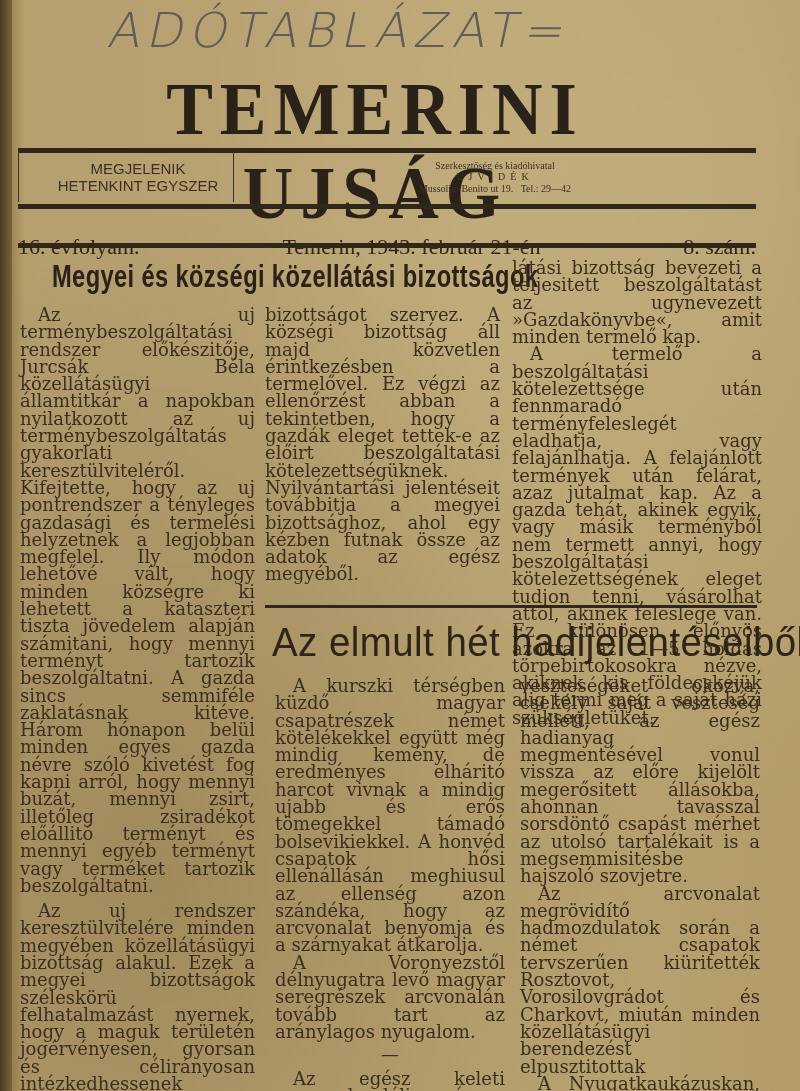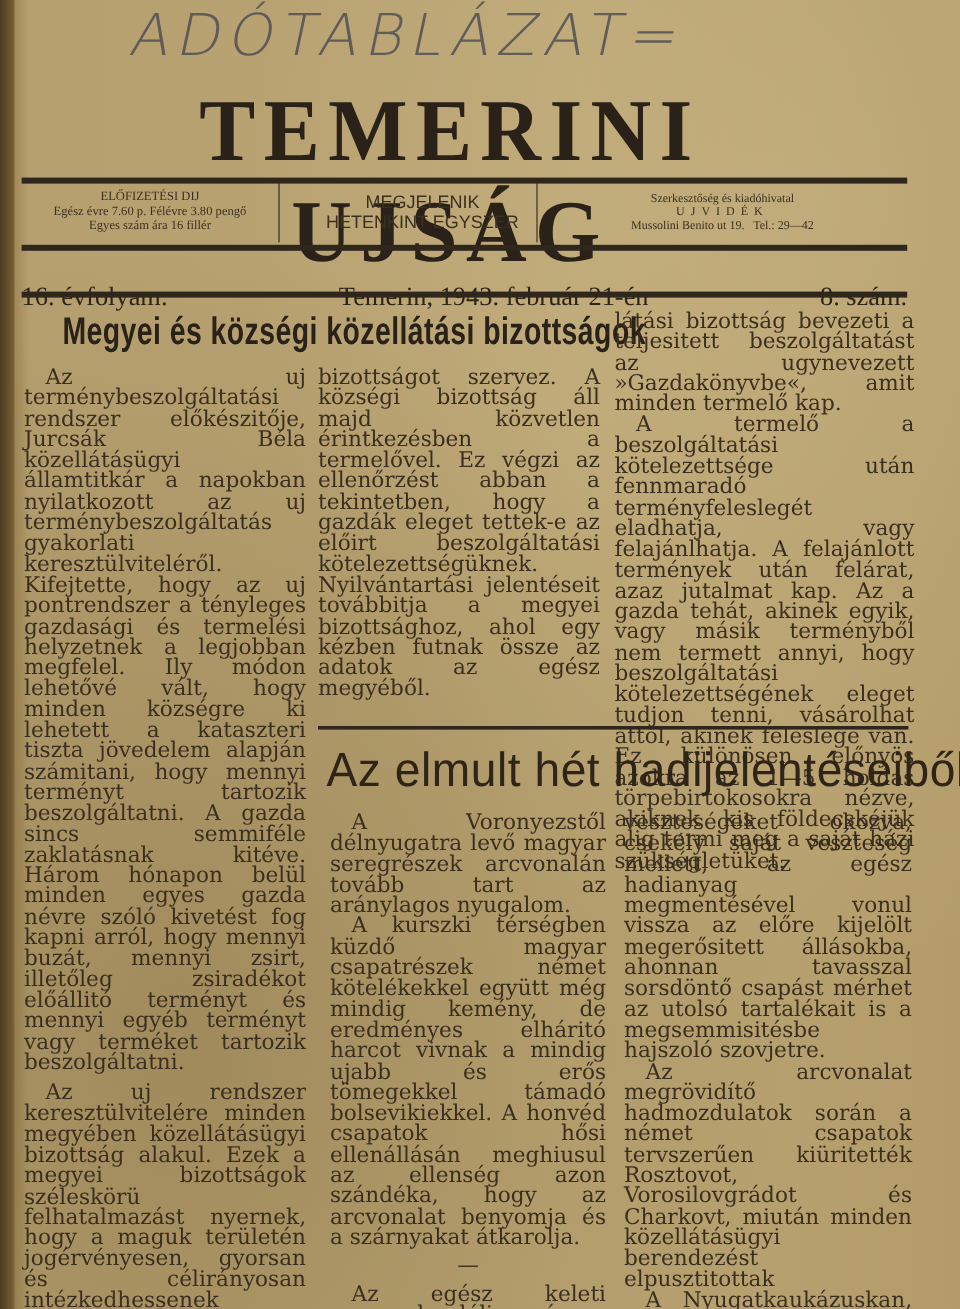--- a/index.html
+++ b/index.html
@@ -66,25 +66,20 @@
 
 <div class="binding"></div>
 
 <div class="handwritten">ADÓTABLÁZAT=</div>
 
 <div class="masthead">TEMERINI UJSÁG</div>
 
 <div class="rule" style="top:148px"></div>
 
 <div class="infobar">
-  <div class="infobox left">
-    <span>ELŐFIZETÉSI DIJ</span>
-    <span>Egész évre 7.60 p. Félévre 3.80 pengő</span>
-    <span>Egyes szám ára 16 fillér</span>
-  </div>
   <div class="infobox mid">
     <span>MEGJELENIK</span>
     <span>HETENKINT EGYSZER</span>
   </div>
   <div class="infobox right">
     <span>Szerkesztőség és kiadóhivatal</span>
     <span class="spaced">UJVIDÉK</span>
     <span style="white-space:pre">Mussolini Benito ut 19.   Tel.: 29—42</span>
   </div>
 </div>
@@ -116,22 +111,22 @@
 <div class="col col3">
   <p class="noindent">látási bizottság bevezeti a teljesitett beszolgáltatást az ugynevezett »Gazdakönyvbe«, amit minden termelő kap.</p>
   <p>A termelő a beszolgáltatási kötelezettsége után fennmaradó terményfeleslegét eladhatja, vagy felajánlhatja. A felajánlott termények után felárat, azaz jutalmat kap. Az a gazda tehát, akinek egyik, vagy másik terményből nem termett annyi, hogy beszolgáltatási kötelezettségének eleget tudjon tenni, vásárolhat attól, akinek feleslege van. Ez különösen előnyös azokra az 1—5 holdas törpebirtokosokra nézve, akiknek kis földecskéjük alig termi meg a saját házi szükségletüket.</p>
 </div>
 
 <div class="rule thin" style="top:605px; left:265px; width:492px;"></div>
 
 <div class="headline2">Az elmult hét hadijelentéseiből</div>
 
 <div class="col col4">
+  <p>A kurszki térségben küzdő magyar csapatrészek német kötelékekkel együtt még mindig kemény, de eredményes elháritó harcot vivnak a mindig ujabb és erős tömegekkel támadó bolsevikiekkel. A honvéd csapatok hősi ellenállásán meghiusul az ellenség azon szándéka, hogy az arcvonalat benyomja és a szárnyakat átkarolja.</p>
   <p>A Voronyezstől délnyugatra levő magyar seregrészek arcvonalán tovább tart az aránylagos nyugalom.</p>
-  <p>A kurszki térségben küzdő magyar csapatrészek német kötelékekkel együtt még mindig kemény, de eredményes elháritó harcot vivnak a mindig ujabb és erős tömegekkel támadó bolsevikiekkel. A honvéd csapatok hősi ellenállásán meghiusul az ellenség azon szándéka, hogy az arcvonalat benyomja és a szárnyakat átkarolja.</p>
   <p class="dash">—</p>
   <p>Az egész keleti arcvonal déli szárnya mozgásban van. Az ósiási tulerővel támadó szovjet tömegekkel szemben a német vezetőség által alkamazott mozgó védekezés eredményesnek bizonyult, amennyiben a szovjet csapatoknak a legsulyosabb</p>
 </div>
 
 <div class="col col5">
   <p class="noindent">veszteségeket okozva, csekély saját veszteség mellett, az egész hadianyag megmentésével vonul vissza az előre kijelölt megerősitett állásokba, ahonnan tavasszal sorsdöntő csapást mérhet az utolsó tartalékait is a megsemmisitésbe hajszoló szovjetre.</p>
   <p>Az arcvonalat megrövidítő hadmozdulatok során a német csapatok tervszerűen kiüritették Rosztovot, Vorosilovgrádot és Charkovt, miután minden közellátásügyi berendezést elpusztitottak</p>
   <p>A Nyugatkaukázuskan, Novoroszijszktól délre a német csapatok tért nyertek. A Kubán hidfőállása ellen intézett bolsi támadások véresen összeomlottak. Az Ilmen tótól délre és a leningrádi arcvonalon a bolsevisták minden támadása sikertelen maradt.</p>
 </div>
 

